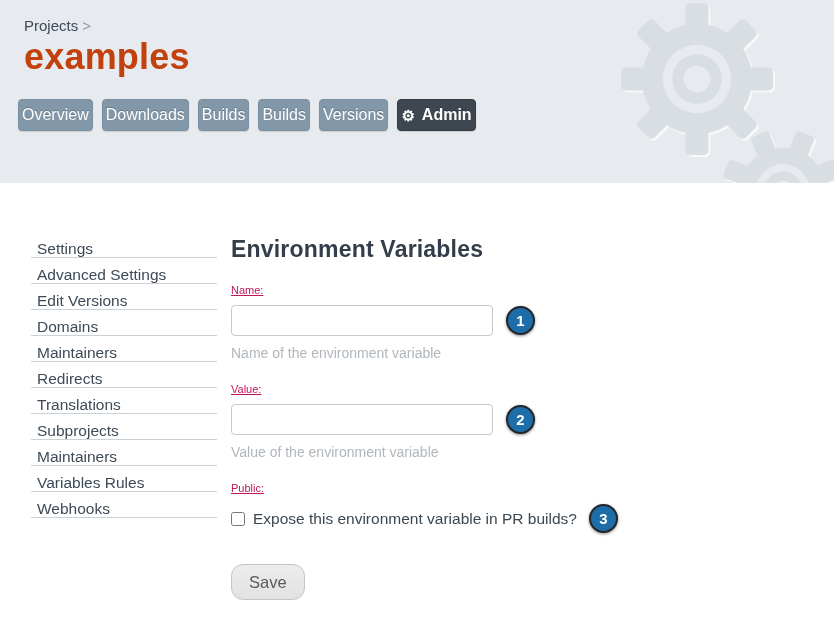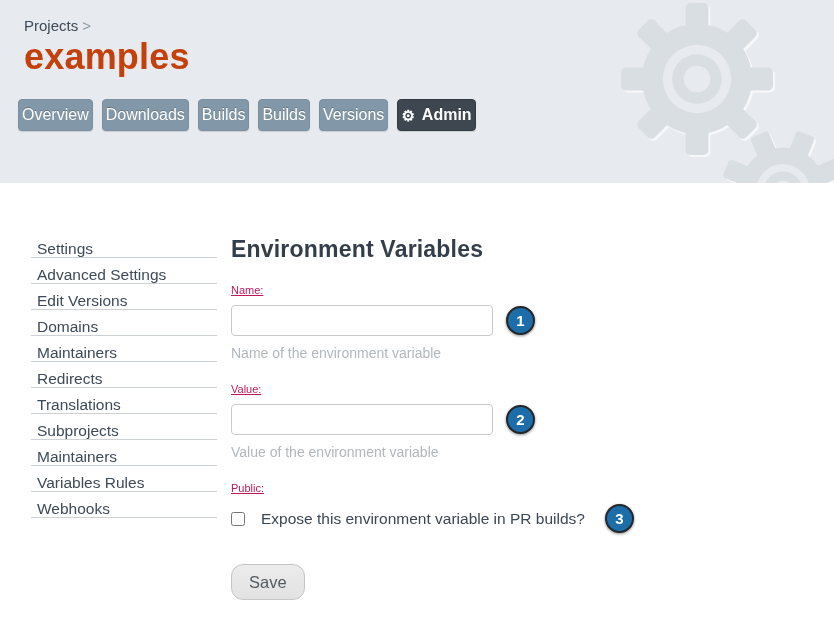--- a/index.html
+++ b/index.html
@@ -98,21 +98,21 @@
     border-radius: 50%;
     background: #1d6da9;
     border: 2px solid #23272b;
     box-shadow: 0 1px 3px rgba(0,0,0,0.45);
     color: #ffffff; font-size: 15px; font-weight: bold;
     display: inline-flex; align-items: center; justify-content: center;
     line-height: 1;
   }
 
   .public-group { margin-top: 4px; }
-  .checkbox-row { display: flex; align-items: center; gap: 16px; margin-top: 10px; }
+  .checkbox-row { display: flex; align-items: center; gap: 8px; margin-top: 10px; }
   .checkbox-row input[type="checkbox"] {
     width: 14px; height: 14px; margin: 0; cursor: pointer;
   }
   .checkbox-row .cb-label { font-size: 15.5px; color: #3b4752; cursor: pointer; }
   .checkbox-row .annotation-badge { margin-left: 4px; }
 
   .save-btn {
     margin-top: 31px;
     height: 36px; padding: 0 17px;
     background: linear-gradient(#ececec, #e2e2e2);

